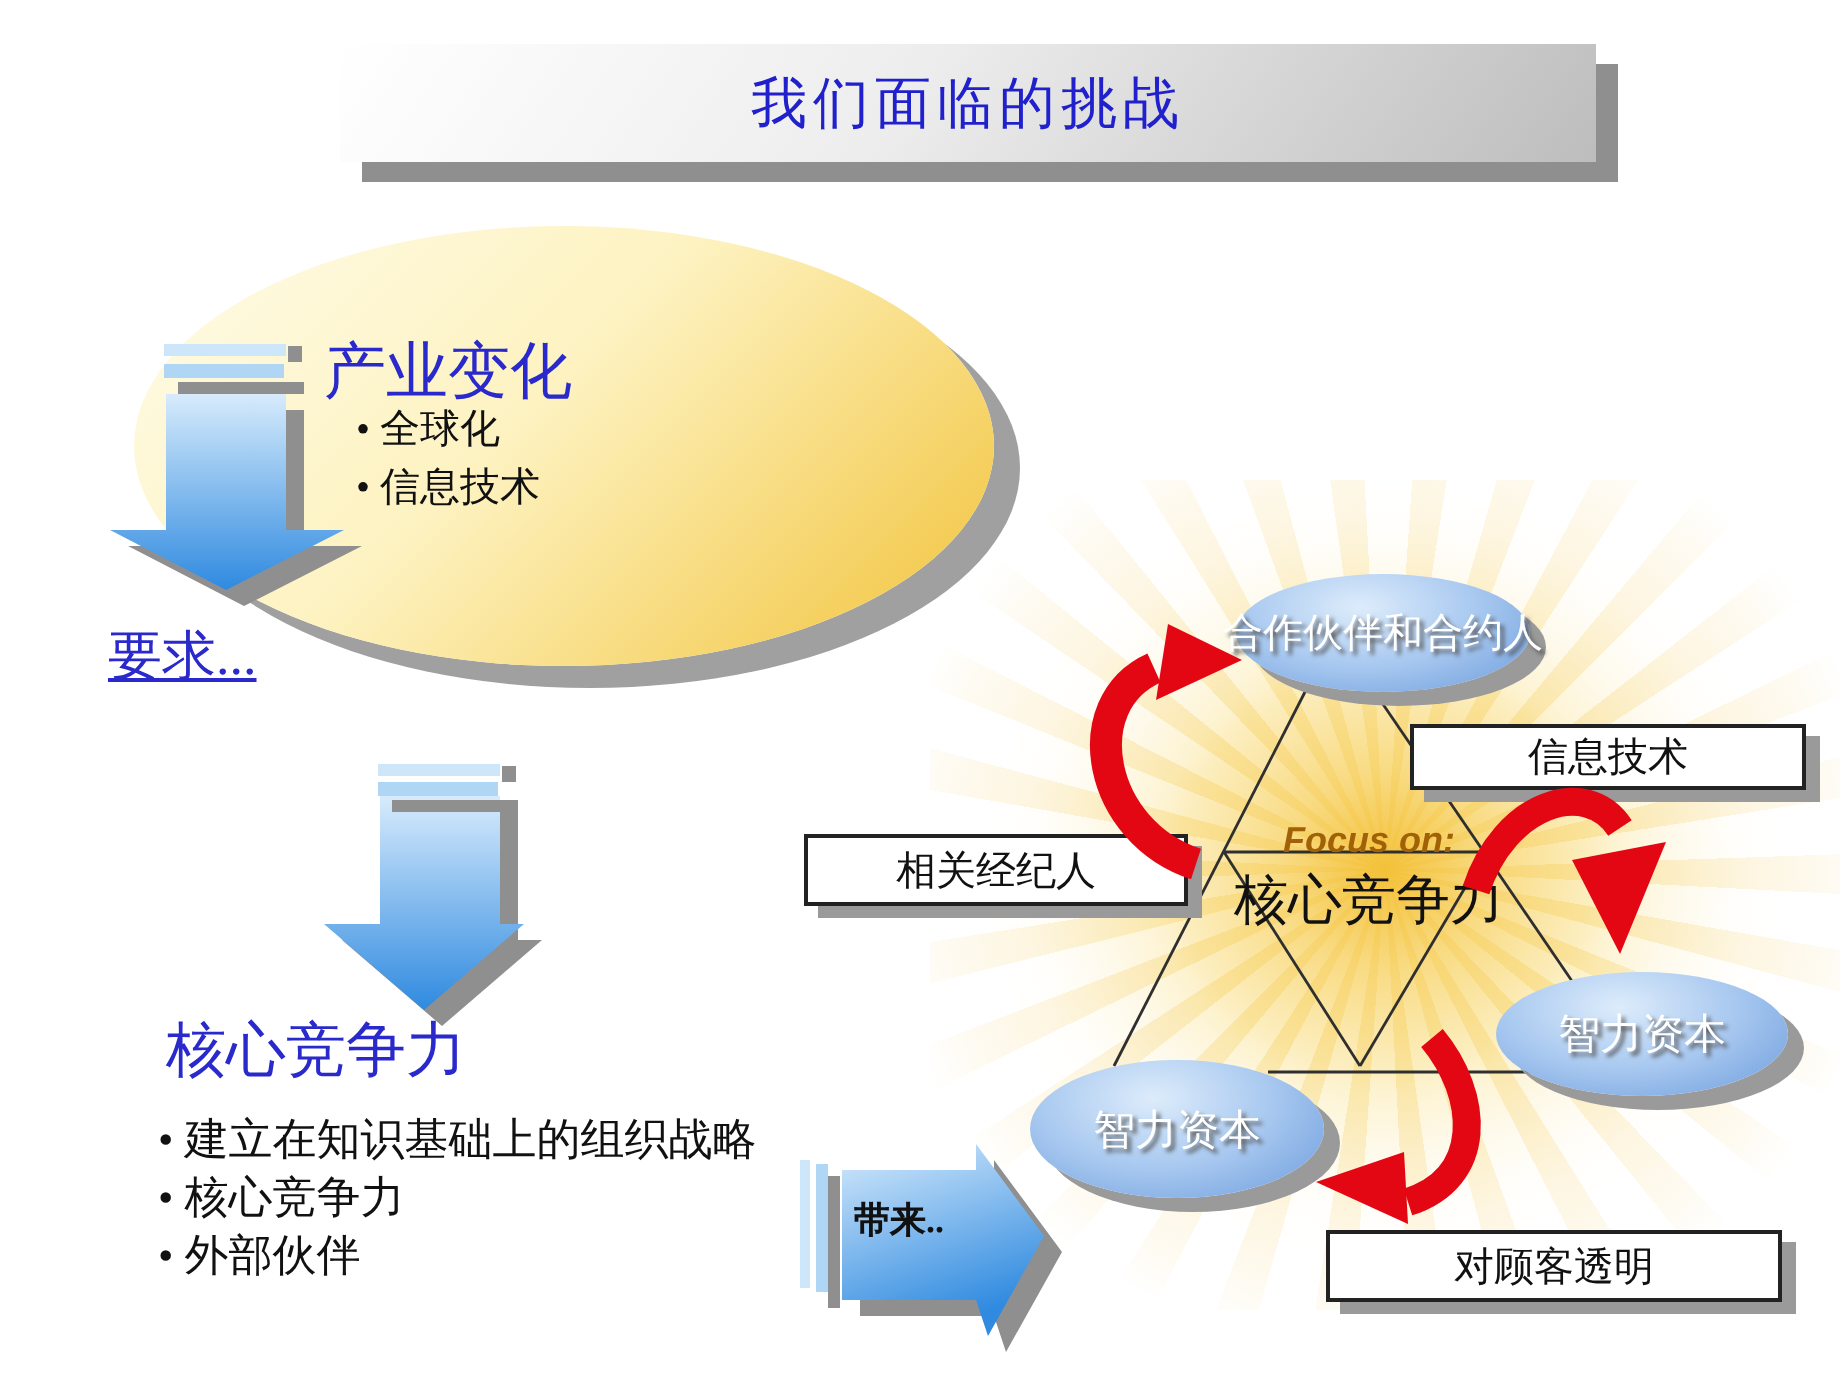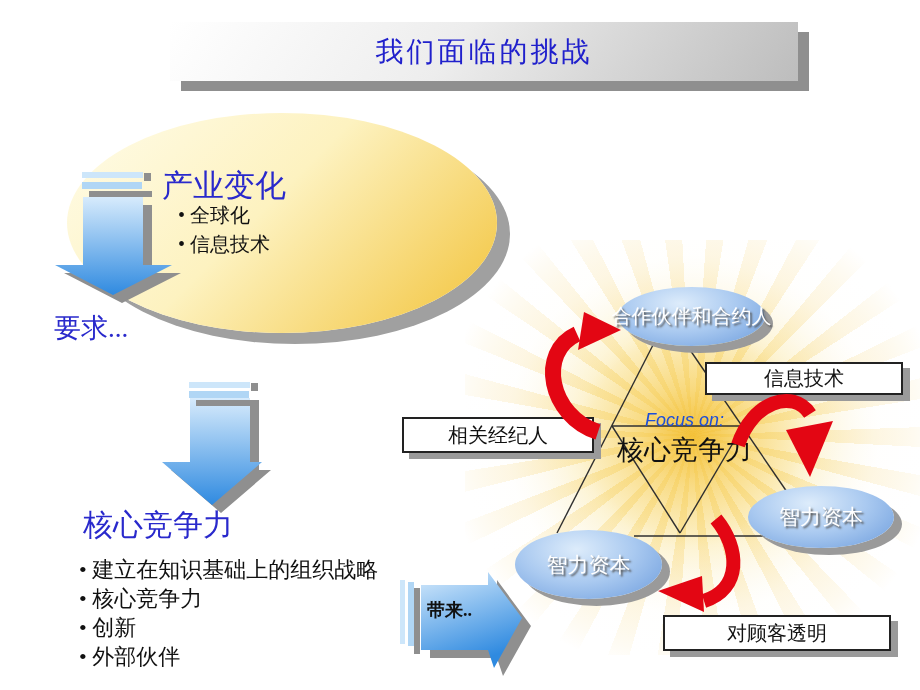--- a/index.html
+++ b/index.html
@@ -22,21 +22,21 @@
   }
 
   
   .industry-ellipse{
     left:67px;top:113px;width:430px;height:220px;border-radius:50%;
     background:linear-gradient(135deg,#fffce9 0%,#fdf2c0 45%,#f2c237 100%);
     box-shadow:13px 11px 0 #a0a0a0;
   }
   .heading{font-family:"Liberation Serif",serif;color:#2929cc;}
   .industry-heading{left:162px;top:165px;font-size:31px;}
-  .req-heading{left:54px;top:310px;font-size:27px;}
+  .req-heading{left:54px;top:310px;font-size:27px;text-decoration:underline;}
   .bal-heading{left:83px;top:505px;font-size:30px;}
 
   ul.bullets{list-style:none;margin:0;padding:0;font-family:"Liberation Serif",serif;}
   ul.bullets li::before{content:"• ";}
   .industry-bullets{left:178px;top:201px;font-size:20px;line-height:29px;}
   .req-bullets{left:50px;top:342px;font-size:22px;line-height:28px;}
   .bal-bullets{left:79px;top:555px;font-size:22px;line-height:29px;}
 
   
   .burst{
@@ -68,21 +68,21 @@
     display:flex;align-items:center;justify-content:center;
     color:#fff;font-family:"Liberation Serif",serif;
     text-shadow:2px 2px 2px #555;white-space:nowrap;text-align:center;
   }
   .node-partners{left:618px;top:287px;width:147px;height:59px;font-size:20px;}
   .node-network{left:515px;top:530px;width:147px;height:69px;font-size:21px;}
   .node-intellectual{left:748px;top:486px;width:146px;height:62px;font-size:21px;}
 
   
   .focus-wrap{left:597px;top:410px;width:175px;text-align:center;}
-  .focus-label{font-size:18px;font-weight:normal;font-style:italic;color:#1d4ed8;}
+  .focus-label{font-size:18px;font-weight:bold;font-style:italic;color:#a16207;}
   .focus-value{font-size:27px;font-family:"Liberation Serif",serif;color:#111;margin-top:1px;}
 
   
   .brings-label{left:427px;top:598px;font-size:18px;font-weight:bold;font-family:"Liberation Serif",serif;}
   svg{display:block;}
 </style>
 </head>
 <body>
 
 <div class="slide">
@@ -140,21 +140,20 @@
     <rect x="96" y="8" width="7" height="8" fill="#8f8f8f"></rect>
     <rect x="34" y="7" width="61" height="6" fill="#cde6fa"></rect>
     <rect x="41" y="25" width="63" height="6" fill="#8f8f8f"></rect>
     <rect x="34" y="16" width="60" height="7" fill="#b0d6f5"></rect>
   </svg>
 
   <div class="abs heading bal-heading">核心竞争力</div>
   <ul class="abs bullets bal-bullets">
     <li>建立在知识基础上的组织战略</li>
     <li>核心竞争力</li>
-    <li>创新</li>
     <li>外部伙伴</li>
   </ul>
 
   <svg class="abs" style="left:395px;top:560px;" width="145" height="125" viewBox="0 0 145 125">
     <defs>
       <linearGradient id="bluV3" x1="0" y1="0" x2="0.35" y2="1">
         <stop offset="0" stop-color="#d7ebfc"></stop>
           <stop offset="1" stop-color="#2f8ae0"></stop>
       </linearGradient>
     </defs>

